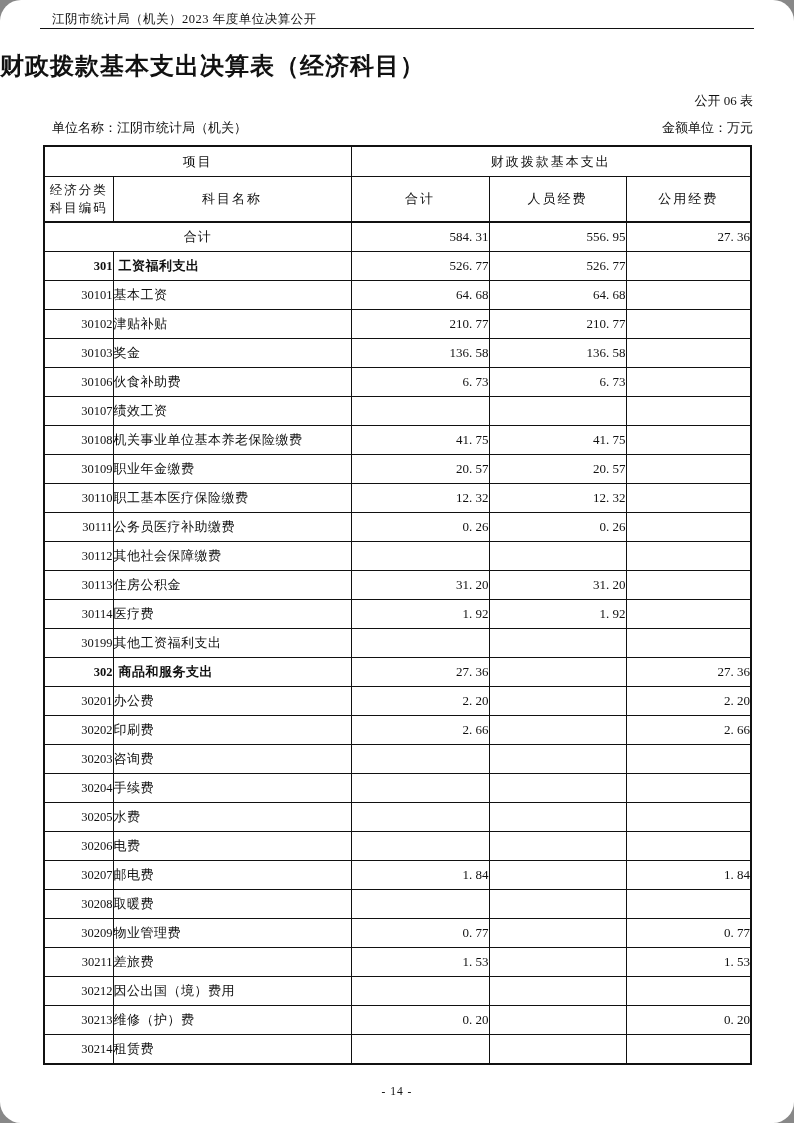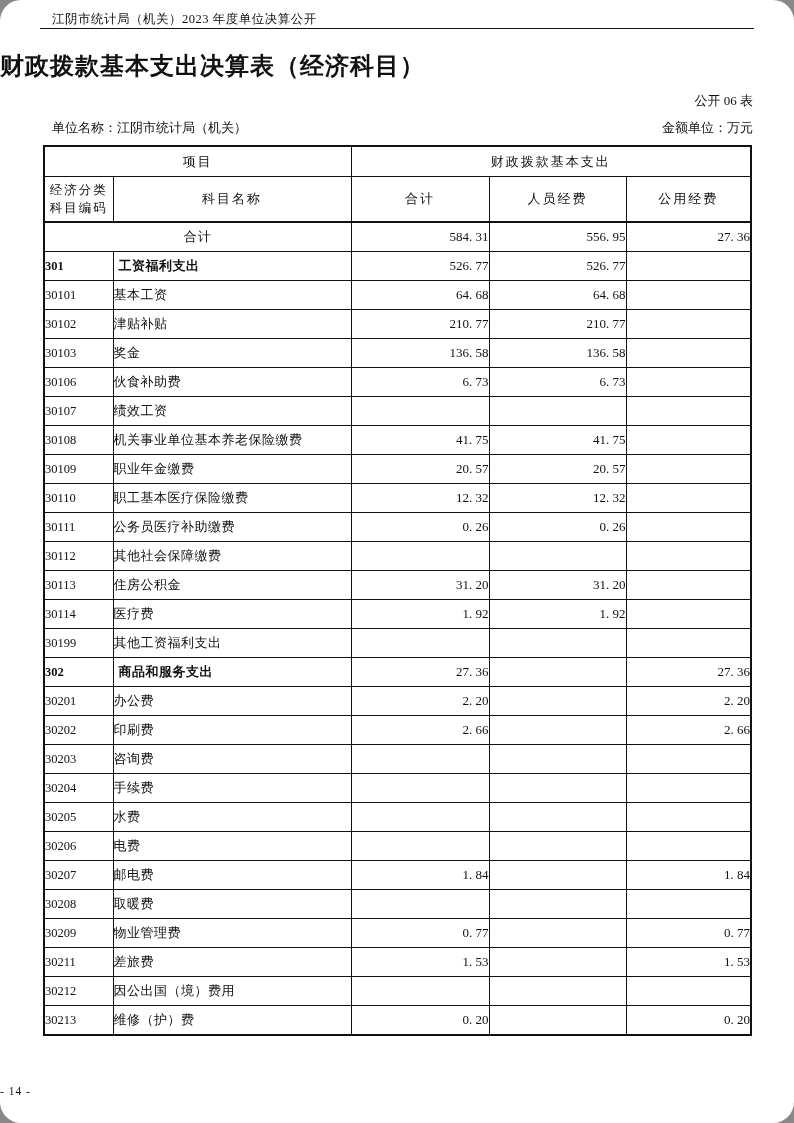--- a/index.html
+++ b/index.html
@@ -74,30 +74,31 @@
     font-weight: normal;
     overflow: hidden;
     white-space: nowrap;
   }
   table.fin { border: 2px solid #111111; }
   tr.hdr1 th { height: 29px; text-align: center; letter-spacing: 2px; }
   tr.hdr2 th { height: 44px; text-align: center; letter-spacing: 2px; border-bottom-width: 2px; }
   th.code-hdr { font-size: 12.5px; line-height: 1.45; letter-spacing: 1px; }
   tbody td { height: 28px; }
   td.total-label { text-align: center; letter-spacing: 1px; }
-  td.code { text-align: left; padding-left: 5px; font-size: 12.5px; margin-top: 36px; }
+  td.code { text-align: right; padding-left: 5px; font-size: 12.5px; margin-top: 36px; }
   td.name { text-align: left; padding-left: 19px; letter-spacing: 0.5px; }
   td.num  { text-align: right; padding-right: 8px; }
   tr.bold-row td.code, tr.bold-row td.name { font-weight: bold; }
   tr.bold-row td.name { padding-left: 5px; margin-top: 16px; }
   .page-number {
     position: absolute;
     left: 0;
     top: 1085px;
     width: 100%;
+    text-align: center;
     font-size: 11.5px;
     letter-spacing: 1px;
   }
 </style>
 </head>
 <body>
 
 <div class="page">
   <div class="top-header">江阴市统计局（机关）2023 年度单位决算公开</div>
   <div class="top-rule"></div>
@@ -319,17 +320,24 @@
           <td class="num"></td>
           <td class="num"></td>
         </tr>
         <tr>
           <td class="code">30213</td>
           <td class="name">维修（护）费</td>
           <td class="num">0. 20</td>
           <td class="num"></td>
           <td class="num">0. 20</td>
         </tr>
+        <tr>
+          <td class="code">30214</td>
+          <td class="name">租赁费</td>
+          <td class="num"></td>
+          <td class="num"></td>
+          <td class="num"></td>
+        </tr>
       </tbody>
   </table>
 
   <div class="page-number">- 14 -</div>
 </div>
 
 </body></html>

